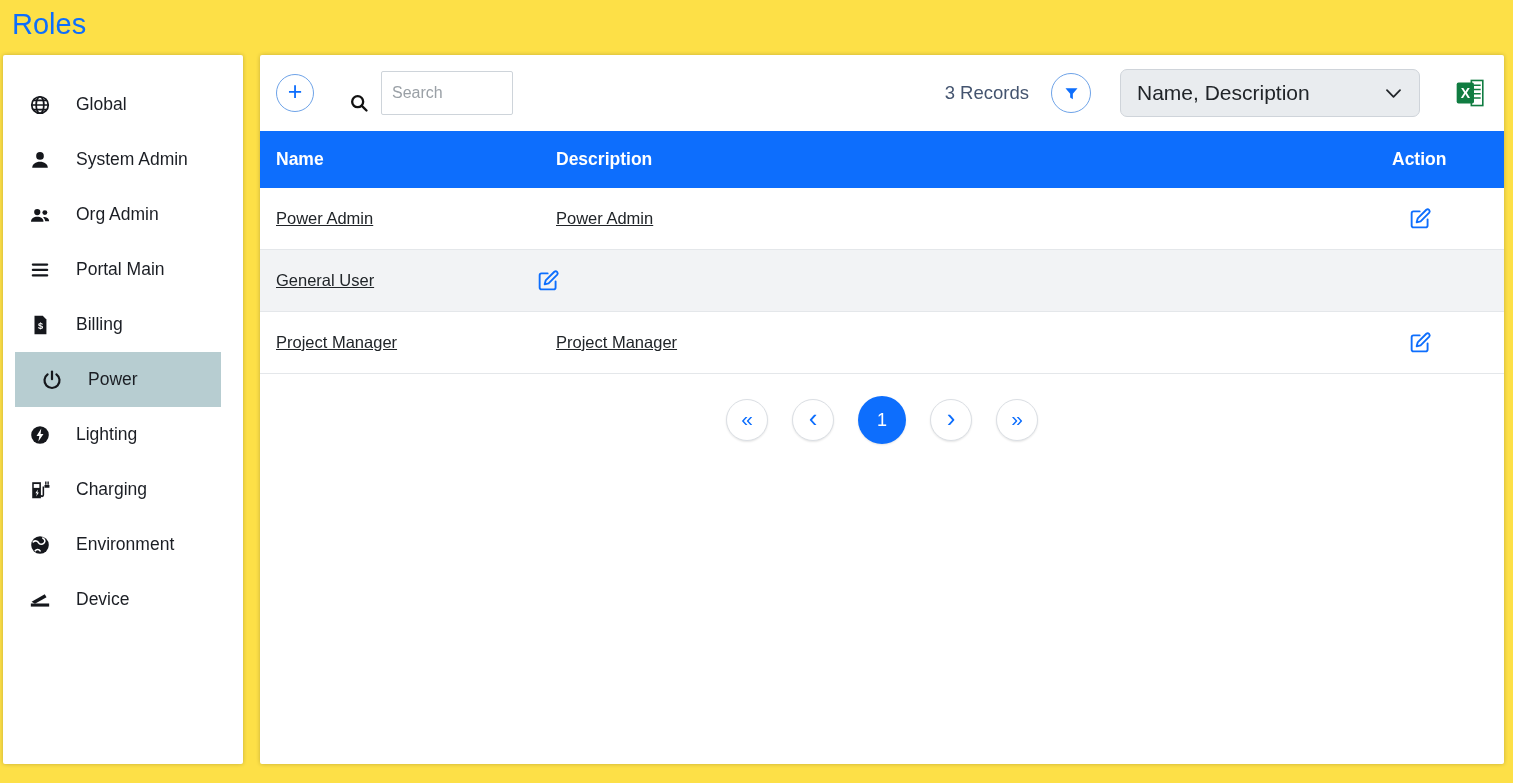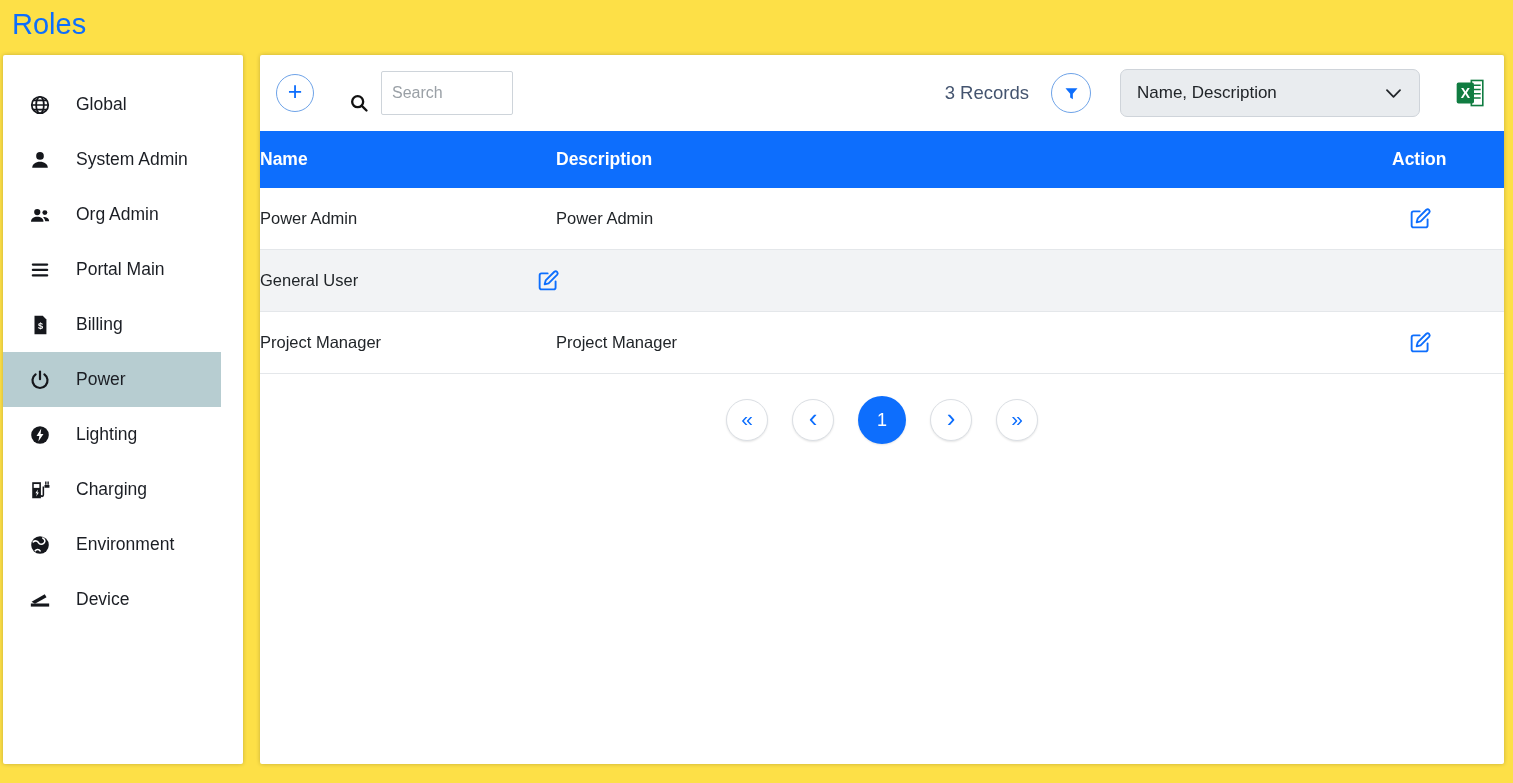--- a/index.html
+++ b/index.html
@@ -10,21 +10,21 @@
   .page-title { color:#0d6efd; font-size:29px; font-weight:400; padding:8px 0 14px 12px; }
 
   .layout { display:flex; gap:17px; padding:0 9px 0 3px; height:709px; }
 
   .card { background:#fff; box-shadow:0 0 4px rgba(0,0,0,.22); border-radius:2px; }
 
   
   .sidebar { width:240px; padding-top:22px; flex:none; }
   .side-item { display:flex; align-items:center; gap:24px; height:55px; padding-left:25px;
                margin-right:22px; font-size:17.5px; color:#1b1e24; cursor:pointer; }
-  .side-item.active { background:#b7cdd1; }
+  .side-item.active { background:#b7cdd1;margin-left:12px; }
   .side-icon { width:24px; height:24px; display:flex; align-items:center; justify-content:center; color:#15171c; flex:none; }
   .side-icon svg { width:22px; height:22px; }
 
   
   .main { flex:1; padding-top:14px; display:flex; flex-direction:column; }
 
   .toolbar { display:flex; align-items:center; height:48px; padding:0 18px 0 16px; margin-bottom:14px; }
   .add-btn { width:38px; height:38px; border-radius:50%; border:1px solid #6ea3e8; background:#fff;
              color:#0d6efd; font-size:25px; font-weight:300; display:flex; align-items:center;
              justify-content:center; cursor:pointer; line-height:1; padding-bottom:3px; }
@@ -34,33 +34,33 @@
   .search-input { width:132px; height:44px; border:1px solid #ced4da; border-radius:2px;
                   padding:0 10px; font-size:16px; color:#212529; font-family:inherit; outline:none; }
   .search-input::placeholder { color:#9aa0a6; }
   .records { margin-left:auto; color:#44546f; font-size:18.5px; }
   .filter-btn { width:40px; height:40px; border-radius:50%; border:1px solid #6ea3e8; background:#fff;
                 color:#0d6efd; display:flex; align-items:center; justify-content:center; cursor:pointer;
                 margin:0 29px 0 22px; }
   .filter-btn svg { width:17px; height:17px; }
   .columns-select { width:300px; height:48px; background:#e9ecef; border:1px solid #cfd4da; border-radius:7px;
                     display:flex; align-items:center; justify-content:space-between; padding:0 16px;
-                    font-size:17px; color:#212529; cursor:pointer; margin-right:34px; }
+                    font-size:21px; color:#212529; cursor:pointer; margin-right:34px; }
   .chevron-down { display:flex; }
   .chevron-down svg { width:19px; height:19px; }
   .excel-btn { width:32px; height:32px; cursor:pointer; display:flex; }
   .excel-btn svg { width:32px; height:32px; }
 
   
   .table { width:100%; }
   .t-row { display:flex; align-items:center; }
   .t-head { background:#0d6efd; color:#fff; font-weight:700; font-size:17.5px; height:57px; }
-  .t-body .t-row { height:62px; font-size:16.5px; color:#212529; border-bottom:1px solid #e4e7ea; background:#fff; }
+  .t-body .t-row { height:62px; font-size:16.5px; color:#212529; border-bottom:1px solid #e4e7ea; background:#fff;text-decoration:underline; }
   .t-body .t-row.striped { background:#f2f3f5; }
-  .col-name { width:260px; flex:none; }
+  .col-name { width:260px; padding-left:16px; flex:none; }
   .col-desc { flex:1;margin-left:36px; }
   .col-action { width:112px; flex:none; display:flex; align-items:center; }
   .t-head .col-action { display:block; }
   .edit-btn { width:26px; height:26px; color:#0d6efd; cursor:pointer; display:flex; background:none; border:none; margin-left:16px; }
   .edit-btn svg { width:25px; height:25px; }
 
   
   .pagination { display:flex; align-items:center; justify-content:center; gap:24px; margin-top:22px; }
   .pg-btn { width:42px; height:42px; border-radius:50%; border:1px solid #dbdfe4; background:#fff;
             color:#0d6efd; display:flex; align-items:center; justify-content:center; cursor:pointer;

